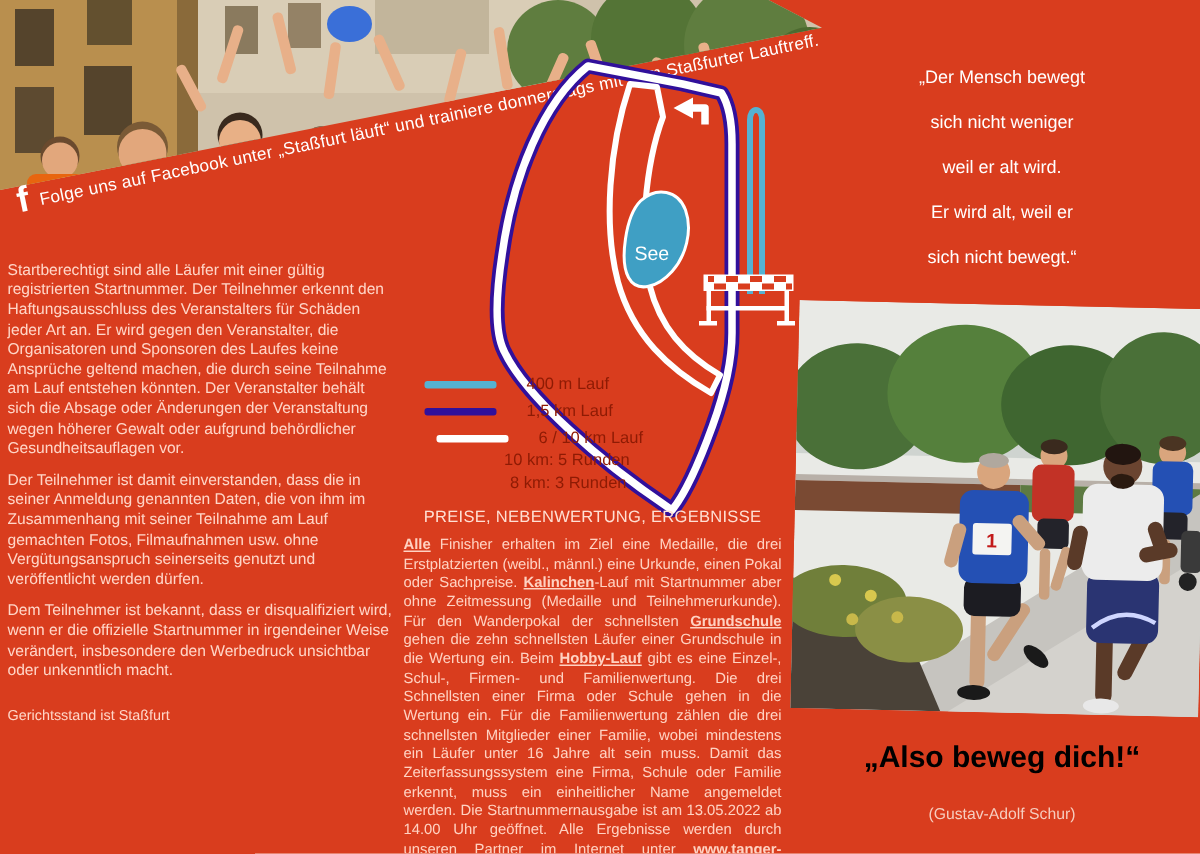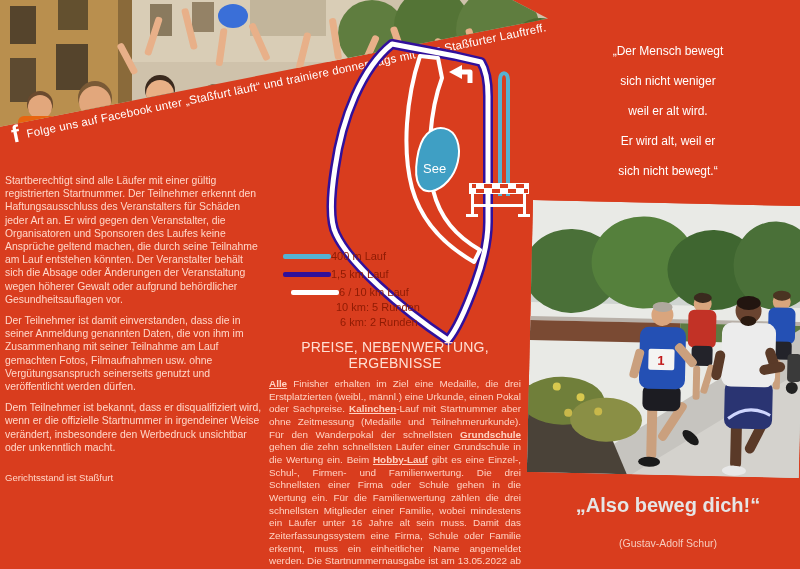--- a/index.html
+++ b/index.html
@@ -27,40 +27,40 @@
   .col-left .law{margin-top:18px;font-size:9.6px;}
 
   
   .map{position:absolute;left:250px;top:28px;width:290px;height:322px;}
   .legend{position:absolute;left:283px;top:247px;}
   .legend .row{display:flex;align-items:center;height:18px;}
   .legend .swatch{width:48px;height:5px;border-radius:2px;}
   .sw-400{background:#55b2d2;}
   .sw-15{background:#31109b;}
   .sw-610{background:#ffffff;height:4px;margin-left:8px;width:42px;}
-  .legend .lbl{margin-left:0;font-size:11px;color:#8e1b04;}
+  .legend .lbl{margin-left:20px;font-size:11px;color:#8e1b04;}
   .rounds{position:absolute;left:336px;top:300px;font-size:11px;
           color:#8e1b04;line-height:14.5px;}
   .rounds .r2{padding-left:4px;}
 
   
   .col-mid{position:absolute;left:269px;top:339px;width:252px;color:#ffd2c2;}
-  .col-mid h2{margin:0 0 7px 0;font-size:14px;font-weight:normal;
+  .col-mid h2{margin:0 0 7px 0;font-size:11px;font-weight:normal;
               text-align:center;letter-spacing:.2px;color:#ffe0d4;}
   .col-mid .body{font-size:9.9px;line-height:1.28;text-align:justify;}
   .seg-b{font-weight:bold;}
   .seg-u{text-decoration:underline;}
 
   
   .quote-main{position:absolute;left:540px;top:36px;width:256px;
               color:#ffffff;font-size:12px;line-height:30px;
               text-align:center;white-space:pre-line;}
   .runners-photo{position:absolute;left:533px;top:200px;width:272px;height:272px;
                  transform:rotate(1.3deg);transform-origin:0 0;overflow:hidden;}
-  .quote-2{position:absolute;left:540px;top:494px;width:256px;color:#e5e5e5;
+  .quote-2{position:absolute;left:540px;top:494px;width:256px;color:#000000;
            font-size:20px;font-weight:bold;text-align:center;}
   .attribution{position:absolute;left:540px;top:537px;width:256px;
                color:#f6cdbf;font-size:10.5px;text-align:center;}
 </style>
 </head>
 <body>
 
 <div class="page">
 
   <div class="kids-photo">
@@ -207,21 +207,21 @@
       <div class="swatch sw-15"></div>
       <span class="lbl">1,5 km Lauf</span>
     </div>
     <div class="row">
       <div class="swatch sw-610"></div>
       <span class="lbl">6 / 10 km Lauf</span>
     </div>
   </div>
   <div class="rounds">
     <div>10 km: 5 Runden</div>
-    <div class="r2">6 km: 2 Runden</div>
+    <div class="r2">8 km: 3 Runden</div>
   </div>
 
   <div class="col-mid">
     <h2>PREISE, NEBENWERTUNG, ERGEBNISSE</h2>
     <div class="body"><span class="seg-b seg-u">Alle</span><span> Finisher erhalten im Ziel eine Medaille, die drei Erstplatzierten (weibl., männl.) eine Urkunde, einen Pokal oder Sachpreise. </span><span class="seg-b seg-u">Kalinchen</span><span>-Lauf mit Startnummer aber ohne Zeitmessung (Medaille und Teilnehmerurkunde). Für den Wanderpokal der schnellsten </span><span class="seg-b seg-u">Grundschule</span><span> gehen die zehn schnellsten Läufer einer Grundschule in die Wertung ein. Beim </span><span class="seg-b seg-u">Hobby-Lauf</span><span> gibt es eine Einzel-, Schul-, Firmen- und Familienwertung. Die drei Schnellsten einer Firma oder Schule gehen in die Wertung ein. Für die Familienwertung zählen die drei schnellsten Mitglieder einer Familie, wobei mindestens ein Läufer unter 16 Jahre alt sein muss. Damit das Zeiterfassungssystem eine Firma, Schule oder Familie erkennt, muss ein einheitlicher Name angemeldet werden. Die Startnummernausgabe ist am 13.05.2022 ab 14.00 Uhr geöffnet. Alle Ergebnisse werden durch unseren Partner im Internet unter </span><span class="seg-b">www.tanger-timeservice.de</span></div>
   </div>
 
   <div class="quote-main">„Der Mensch bewegt
 sich nicht weniger
 weil er alt wird.

